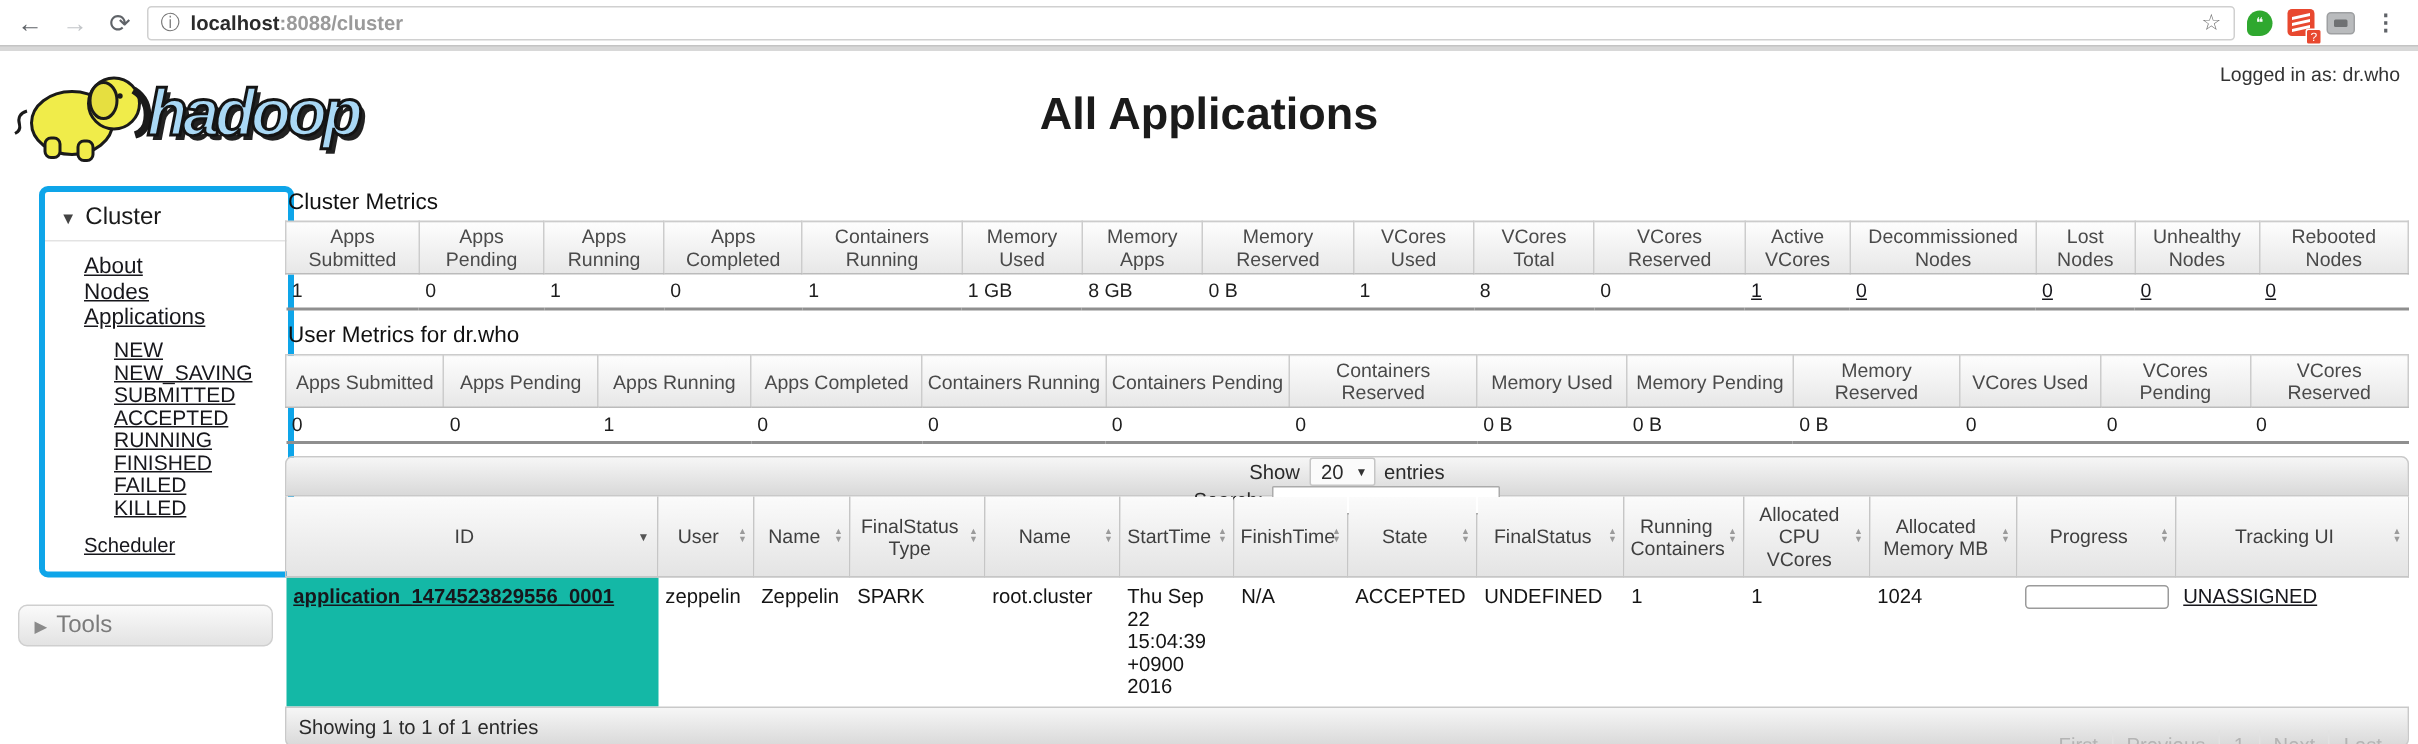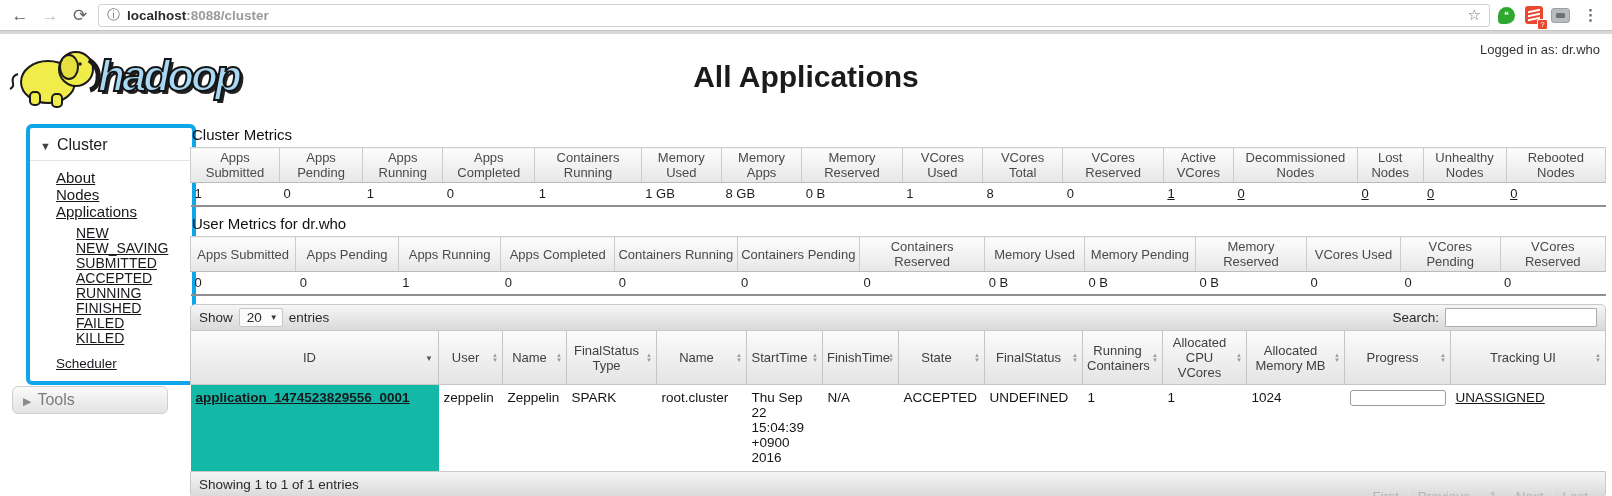--- a/index.html
+++ b/index.html
@@ -49,37 +49,37 @@
   .main { flex:1; padding:4px 6px 0 2px; }
 
   
   .nav-box { border:4px solid #0ea5e9; border-radius:6px; background:#fff; padding:6px 0 10px; width:170px;margin-left:14px; }
   .nav-header { font-size:16px; color:#1b1b1b; padding:2px 8px 6px 10px; border-bottom:1px solid #e3e3e3; cursor:pointer; }
   .nav-header .caret, .tools-box .caret { font-size:11px; margin-right:6px; color:#444; }
   .sidebar a { color:#17171c; text-decoration:underline; cursor:pointer; }
   .nav-l1 { list-style:none; margin:8px 0 0 26px; font-size:15px; line-height:17px; }
   .nav-l2 { list-style:none; margin:6px 0 0 46px; font-size:14px; line-height:15px; }
   .nav-sched { list-style:none; margin:10px 0 0 26px; font-size:13.5px; }
-  .tools-box { margin-top:1px; width:156px; border:1px solid #cfcfcf; border-radius:6px; cursor:pointer;
+  .tools-box { margin-top:18px; width:170px; border:1px solid #cfcfcf; border-radius:6px; cursor:pointer;
                background:linear-gradient(#fafafa,#e3e3e3); padding:4px 10px; font-size:16px; color:#7b7b7b; }
   .tools-box .caret { color:#8a8a8a; }
 
   
   .section-title { font-size:15px; color:#111; margin:2px 0 4px 2px; }
   table.metrics { width:100%; border-collapse:collapse; margin-bottom:8px; table-layout:fixed; }
   table.metrics th { background:linear-gradient(#fdfdfd,#e7e7e7); border:1px solid #ccc; border-bottom:1px solid #bbb;
                      font-size:13px; font-weight:normal; color:#4a4a4a; text-align:center; padding:2px 3px; }
   table.metrics td { font-size:13px; color:#1d1d1d; text-align:left; padding:3px 2px 4px 4px;
                      border-bottom:2px solid #8f8f8f; }
   table.metrics a { color:#17171c; text-decoration:underline; cursor:pointer; }
 
   
   .dt-bar { height:27px; border:1px solid #c9c9c9; background:linear-gradient(#f6f6f6,#d9d9d9);
             display:flex; align-items:center; justify-content:space-between; padding:0 8px; font-size:13.5px; color:#2a2a2a; }
-  .dt-toolbar { border-radius:5px 5px 0 0; }
+  .dt-toolbar { border-radius:5px 5px 0 0;flex-direction:column; }
   .dt-footer { border-radius:0 0 5px 5px; }
   .show-group { display:flex; align-items:center; gap:6px; }
   .select { background:#fbfbfb; border:1px solid #c6c6c6; border-radius:2px; padding:1px 4px 1px 7px;
             display:inline-flex; align-items:center; gap:8px; cursor:pointer; }
   .sel-caret { font-size:8px; color:#333; }
   .search-group { display:flex; align-items:center; gap:6px; }
   .search-input { width:152px; height:19px; border:1px solid #ababab; border-radius:1px; background:#fff; outline:none;
                   font-family:"Liberation Sans", sans-serif; font-size:12px; padding:0 4px; }
 
   

